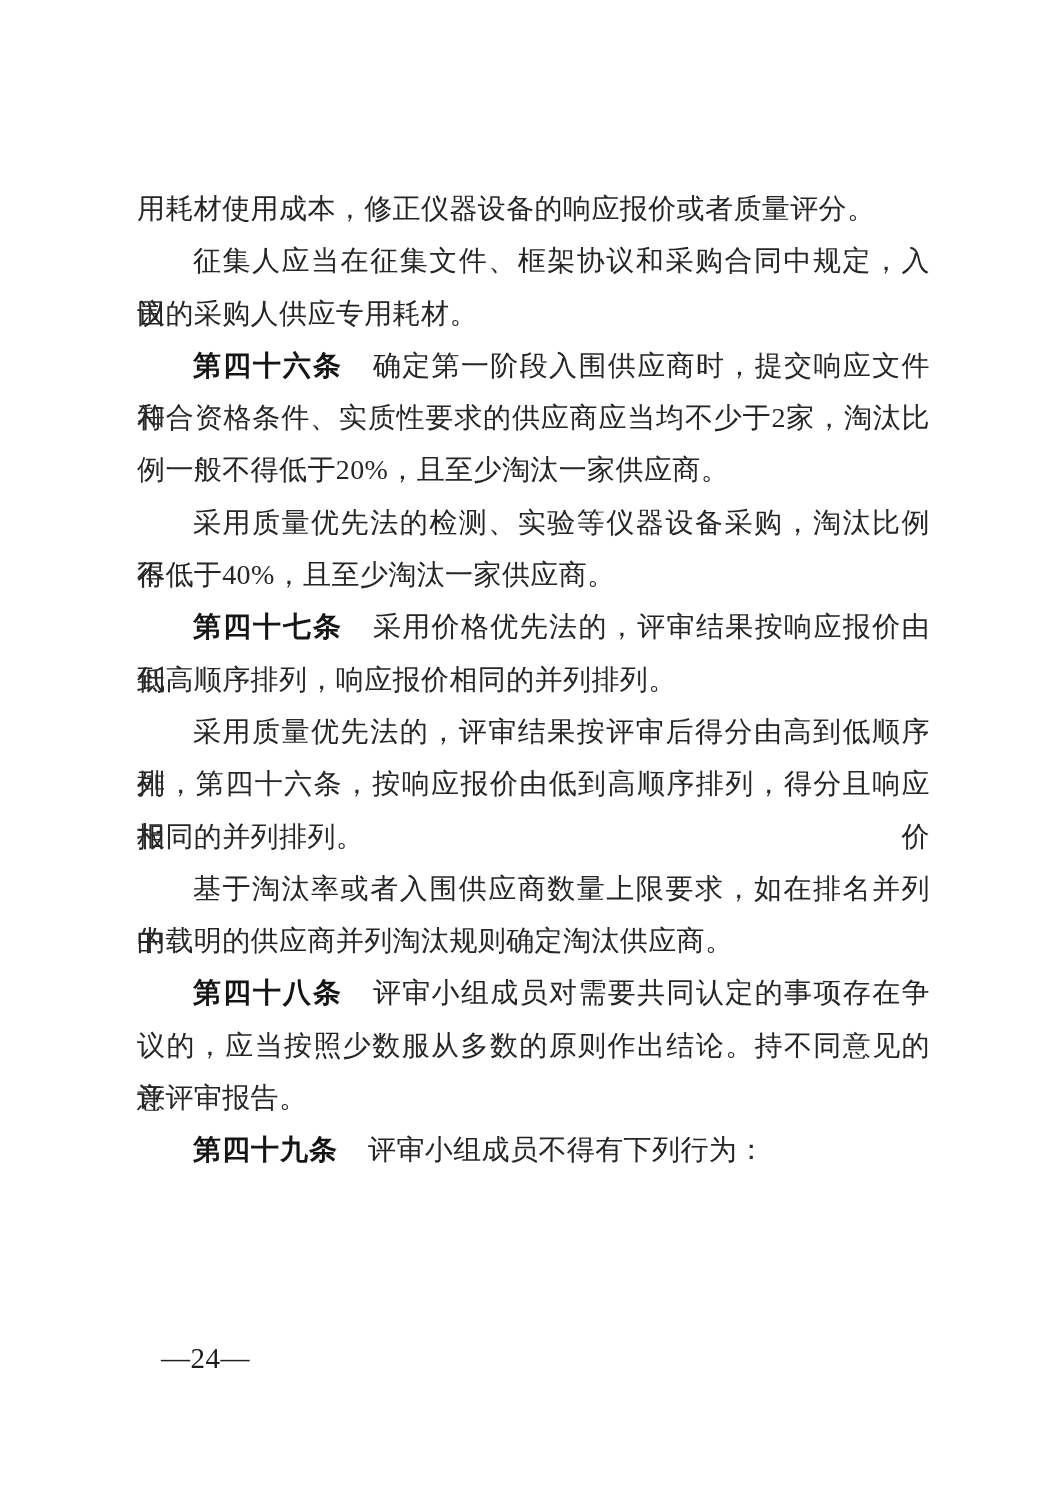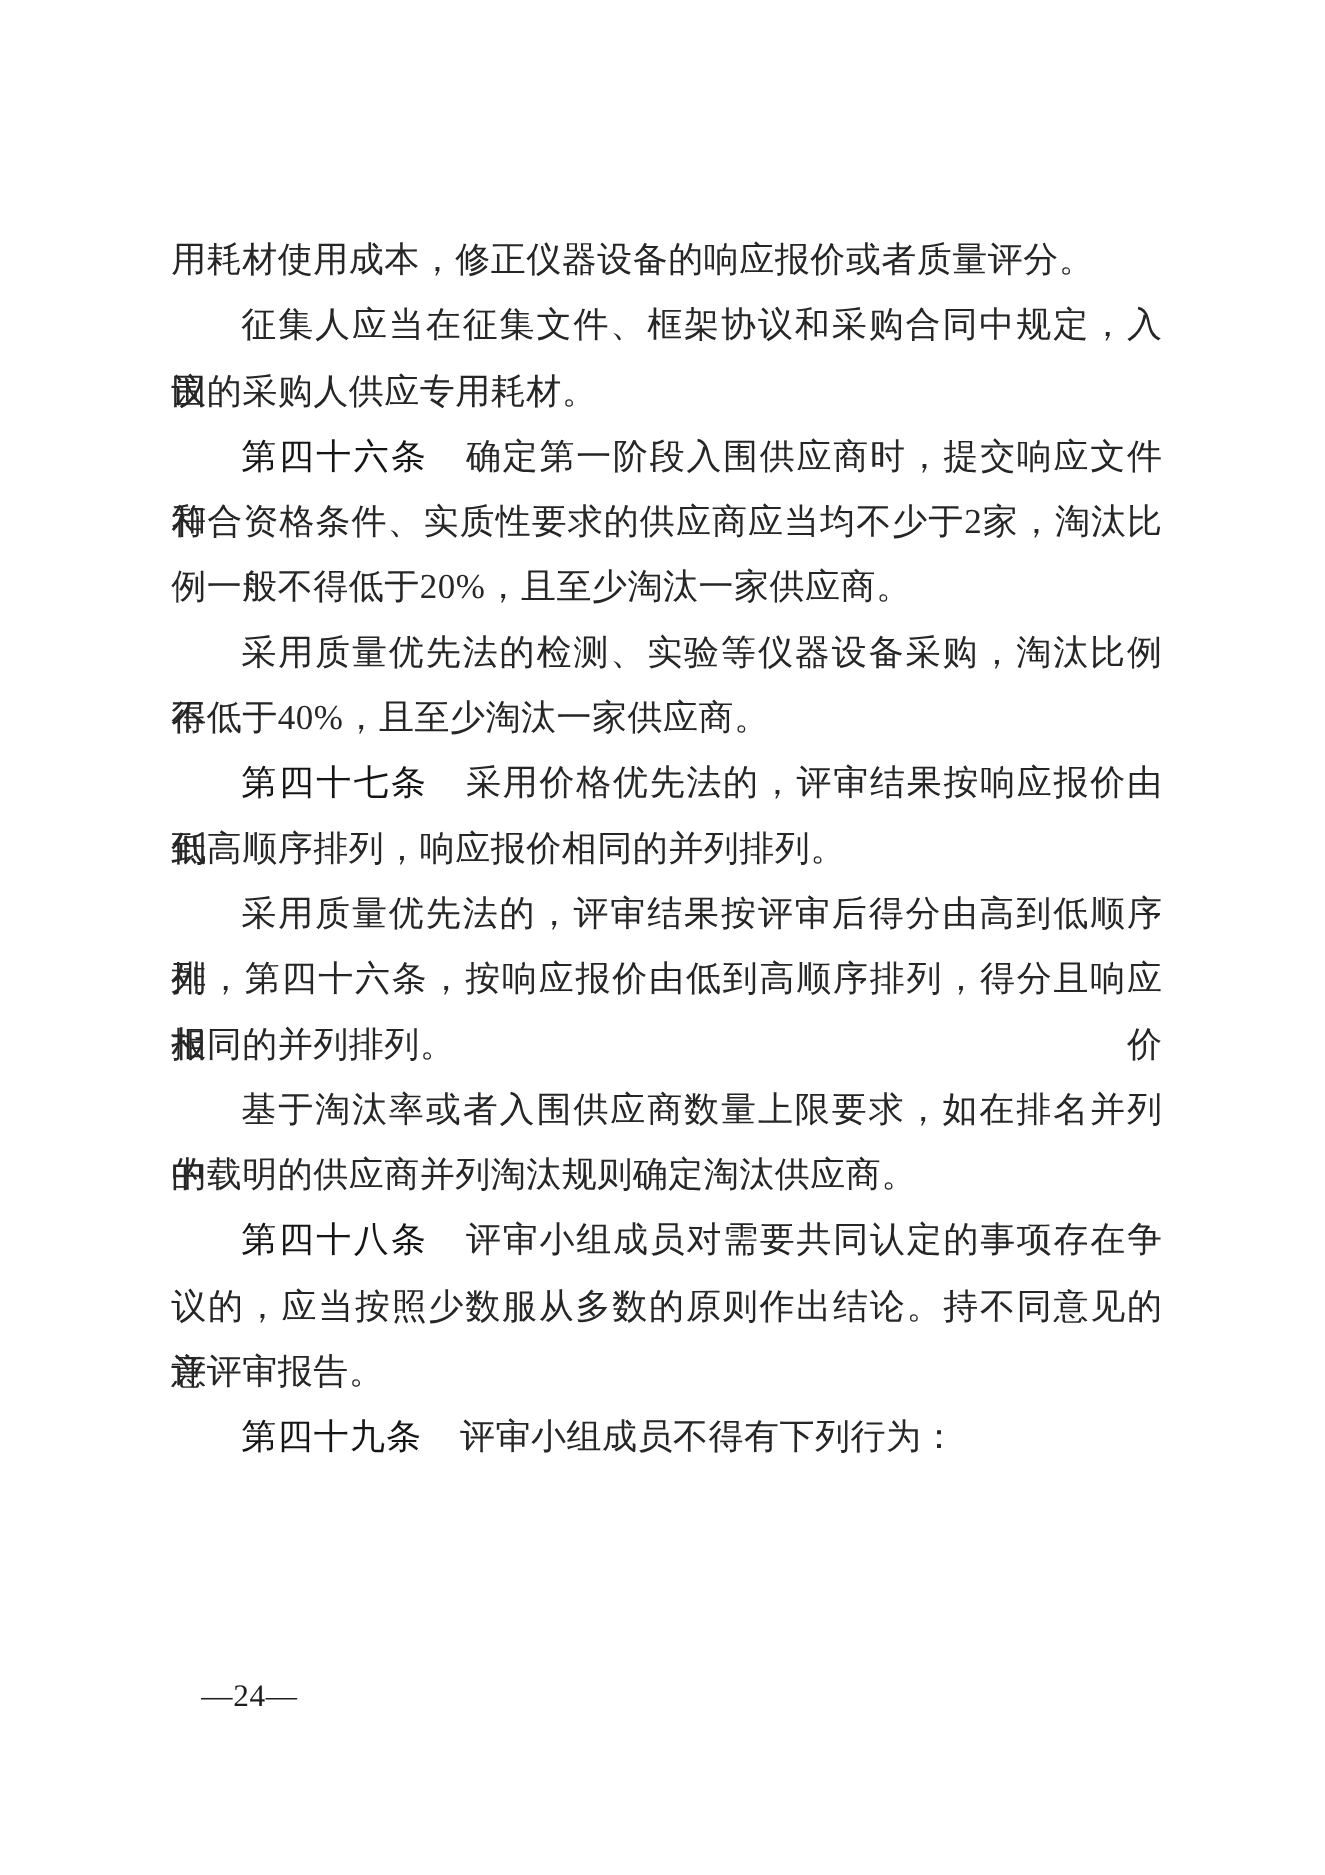--- a/index.html
+++ b/index.html
@@ -36,32 +36,32 @@
     white-space: nowrap;
   }
   .line.fill {
     white-space: normal;
     text-align-last: justify;
   }
   .line.indent {
     text-indent: 56px;
   }
   .head {
-    font-weight: normal;
+    font-weight: bold;
     color: #151515;
     margin-right: 30px;
     letter-spacing: 1px;
   }
   .footer {
     position: absolute;
     left: 161px;
     top: 1341px;
     height: 34px;
     line-height: 34px;
-    font-size: 25px;
+    font-size: 29px;
     letter-spacing: 0.5px;
     color: #1d1d1d;
   }
 </style>
 </head>
 <body>
 
 <div class="page">
   <main class="text-block">
       <div class="line"><span>用耗材使用成本，修正仪器设备的响应报价或者质量评分。</span></div>

